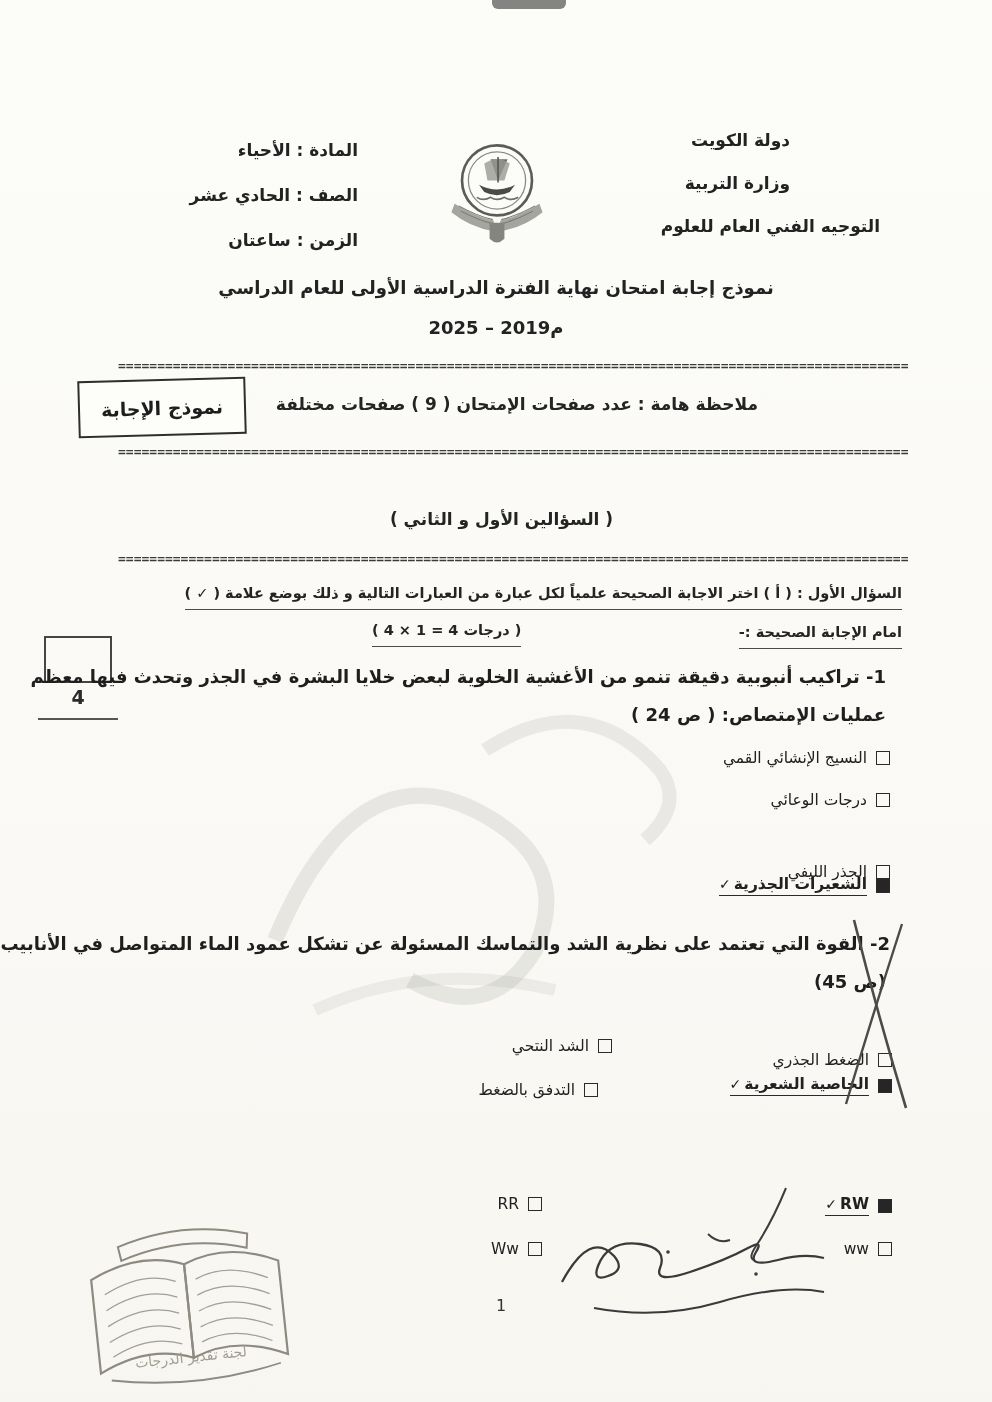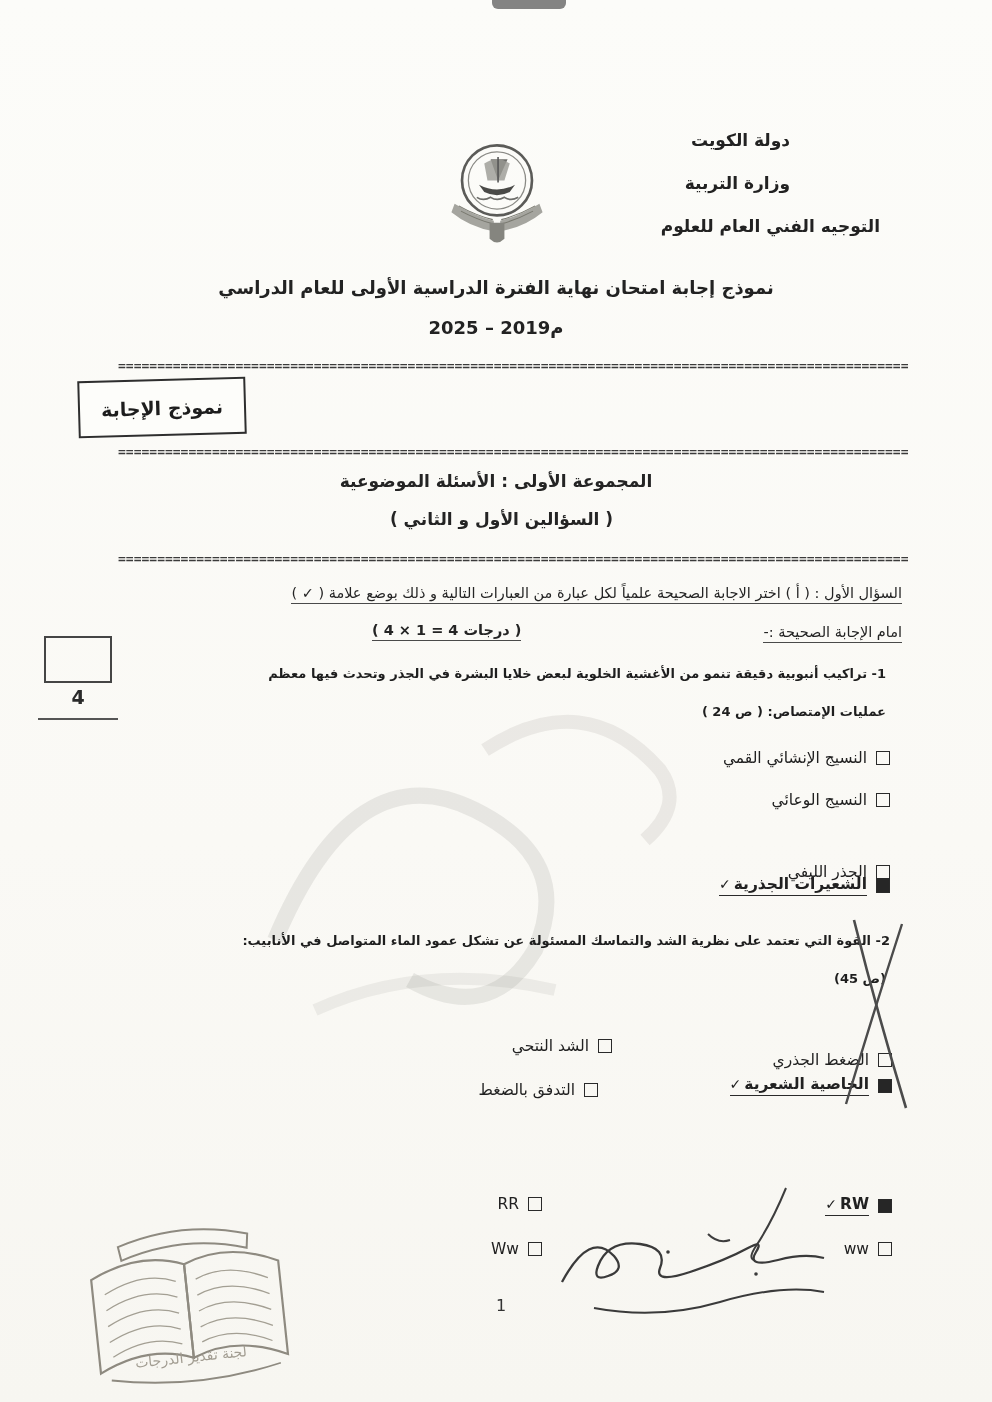--- a/index.html
+++ b/index.html
@@ -22,23 +22,23 @@
   .title-line { position:absolute; left:0; right:0; text-align:center; font-size:18px; font-weight:bold; color:#222; }
   .note-text { position:absolute; font-size:17px; font-weight:bold; color:#242424; white-space:nowrap; }
   .note-box {
     position:absolute; left:78px; top:379px; width:168px; height:57px;
     border:2px solid #2e2e2e; transform:rotate(-1.6deg);
     display:flex; align-items:center; justify-content:center;
     font-size:19px; font-weight:bold; color:#1d1d1d; background:#fdfdfa;
   }
   .center-line { position:absolute; left:0; right:0; text-align:center; font-size:17px; font-weight:bold; color:#242424; }
   .instr { position:absolute; font-size:14.5px; color:#242424; white-space:nowrap; }
-  .instr .u { border-bottom:1.2px solid #4a4a4a; padding-bottom:2px; }
+  .instr .u { border-bottom:1.2px solid #4a4a4a; padding-bottom:8px;font-weight:bold; }
   .marks { font-weight:bold; }
-  .qtext { position:absolute; font-size:13px; font-weight:bold; color:#1e1e1e; text-align:right; white-space:nowrap; }
+  .qtext { position:absolute; font-size:18px; font-weight:bold; color:#1e1e1e; text-align:right; white-space:nowrap; }
   .opt { position:absolute; display:flex; align-items:center; gap:9px; font-size:15.5px; color:#212121; white-space:nowrap; }
   .box { width:14px; height:14px; border:1.7px solid #2a2a2a; flex:0 0 auto; background:transparent; }
   .box.filled { background:#262626; }
   .ul { display:inline-flex; align-items:center; gap:3px; border-bottom:1.6px solid #2a2a2a; padding-bottom:2px; font-weight:bold; }
   .chk { font-size:14px; }
   .score-cell1 { position:absolute; left:44px; top:636px; width:68px; height:47px; border:2px solid #454545; background:transparent; }
   .score-num  { position:absolute; left:44px; top:686px; width:68px; text-align:center; font-size:19px; font-weight:bold; color:#2a2a2a; }
   .score-rule { position:absolute; left:38px; top:718px; width:80px; border-top:2px solid #555; }
   .page-num { position:absolute; left:496px; top:1296px; font-size:16px; color:#333; }
   .top-smudge { position:absolute; left:492px; top:0; width:74px; height:9px; background:#5c5c5c; border-radius:0 0 6px 6px; opacity:.75; filter:blur(.4px); }
@@ -56,20 +56,25 @@
   <svg class="abs" style="left:225px; top:630px;" width="490" height="420" viewBox="0 0 490 420" aria-hidden="true">
     <path d="M50 310 Q130 120 250 180 Q350 230 310 320 Q265 395 185 350" stroke="rgba(120,118,110,0.14)" stroke-width="16" fill="none"></path>
     <path d="M260 120 Q360 55 435 140 Q460 175 420 210" stroke="rgba(120,118,110,0.12)" stroke-width="14" fill="none"></path>
     <path d="M90 380 Q200 330 330 360" stroke="rgba(120,118,110,0.10)" stroke-width="12" fill="none"></path>
   </svg>
 
   <div class="hdr-line" style="top:130px; right:202px;">دولة الكويت</div>
   <div class="hdr-line" style="top:173px; right:202px;">وزارة التربية</div>
   <div class="hdr-line" style="top:216px; right:112px;">التوجيه الفني العام للعلوم</div>
 
+  <div class="hdr-left">
+    <div>المادة : الأحياء</div>
+    <div>الصف : الحادي عشر</div>
+    <div>الزمن : ساعتان</div>
+  </div>
 
   <svg class="abs" style="left:444px; top:131px;" width="106" height="120" viewBox="0 0 100 112" aria-hidden="true">
     <circle cx="50" cy="46" r="33" fill="none" stroke="#5b5b58" stroke-width="2.5"></circle>
     <circle cx="50" cy="46" r="27" fill="none" stroke="#8a8a85" stroke-width="1.2"></circle>
     <path d="M44 26 L60 26 L51 46 Z" fill="#6e6e6a"></path>
     <path d="M38 30 Q50 22 62 30 L57 46 L41 46 Z" fill="#9a9a94" opacity=".8"></path>
     <line x1="51" y1="24" x2="51" y2="48" stroke="#555" stroke-width="1.5"></line>
     <path d="M33 50 Q50 59 67 50 L62 57 Q50 63 38 57 Z" fill="#4a4a47"></path>
     <path d="M31 62 q6 4 13 0 q6 4 13 0 q6 4 13 0" stroke="#6e6e6a" stroke-width="1.6" fill="none"></path>
     <path d="M10 68 Q30 80 47 84 L47 94 Q24 90 7 76 Z" fill="#a5a59f"></path>
@@ -77,25 +82,25 @@
     <path d="M14 70 Q30 79 46 83 M16 75 Q31 83 46 87" stroke="#78786f" stroke-width="1" fill="none"></path>
     <path d="M86 70 Q70 79 54 83 M84 75 Q69 83 54 87" stroke="#78786f" stroke-width="1" fill="none"></path>
     <path d="M43 86 h14 v15 q-7 7 -14 0 Z" fill="#85857f"></path>
   </svg>
 
   <div class="title-line" style="top:277px;">نموذج إجابة امتحان نهاية الفترة الدراسية الأولى للعام الدراسي</div>
   <div class="title-line" style="top:317px;" dir="ltr">2025 – 2019م</div>
 
   <div class="sep" style="top:358px; left:118px; width:790px;">========================================================================================================================</div>
 
+  <div class="note-text" style="top:394px; right:234px;">ملاحظة هامة : عدد صفحات الإمتحان ( 9 ) صفحات مختلفة</div>
   <div class="note-box">نموذج الإجابة</div>
 
   <div class="sep" style="top:444px; left:118px; width:790px;">========================================================================================================================</div>
 
-  <div class="center-line" style="top:471px;">المجموعة الأولى : الأسئلة الموضوعية</div>
   <div class="center-line" style="top:509px;margin-left:11px;">( السؤالين الأول و الثاني )</div>
 
   <div class="sep" style="top:551px; left:118px; width:790px;">========================================================================================================================</div>
 
   <div class="instr" style="top:585px; right:90px;">
     <span class="u">السؤال الأول : ( أ ) اختر الاجابة الصحيحة علمياً لكل عبارة من العبارات التالية و ذلك بوضع علامة ( ✓ )</span>
   </div>
   <div class="instr" style="top:624px; right:90px;text-align:center;">
     <span class="u">امام الإجابة الصحيحة :-</span>
   </div>
@@ -109,21 +114,21 @@
 
   <div class="qtext" style="top:666px; right:106px;">1- تراكيب أنبوبية دقيقة تنمو من الأغشية الخلوية لبعض خلايا البشرة في الجذر وتحدث فيها معظم</div>
   <div class="qtext" style="top:704px; right:106px;">عمليات الإمتصاص: ( ص 24 )</div>
 
   <div class="opt" style="top:749px; right:102px;">
     <span class="box"></span>
     <span>النسيج الإنشائي القمي</span>
   </div>
   <div class="opt" style="top:791px; right:102px;">
     <span class="box"></span>
-    <span>النسيج الوعائي</span>
+    <span>درجات الوعائي</span>
   </div>
   <div class="opt" style="top:863px; right:102px;">
     <span class="box"></span>
     <span>الجذر الليفي</span>
   </div>
   <div class="opt" style="top:875px; right:102px;">
     <span class="box filled"></span>
     <span class="ul">
       <span>الشعيرات الجذرية</span>
       <span class="chk">✓</span>

